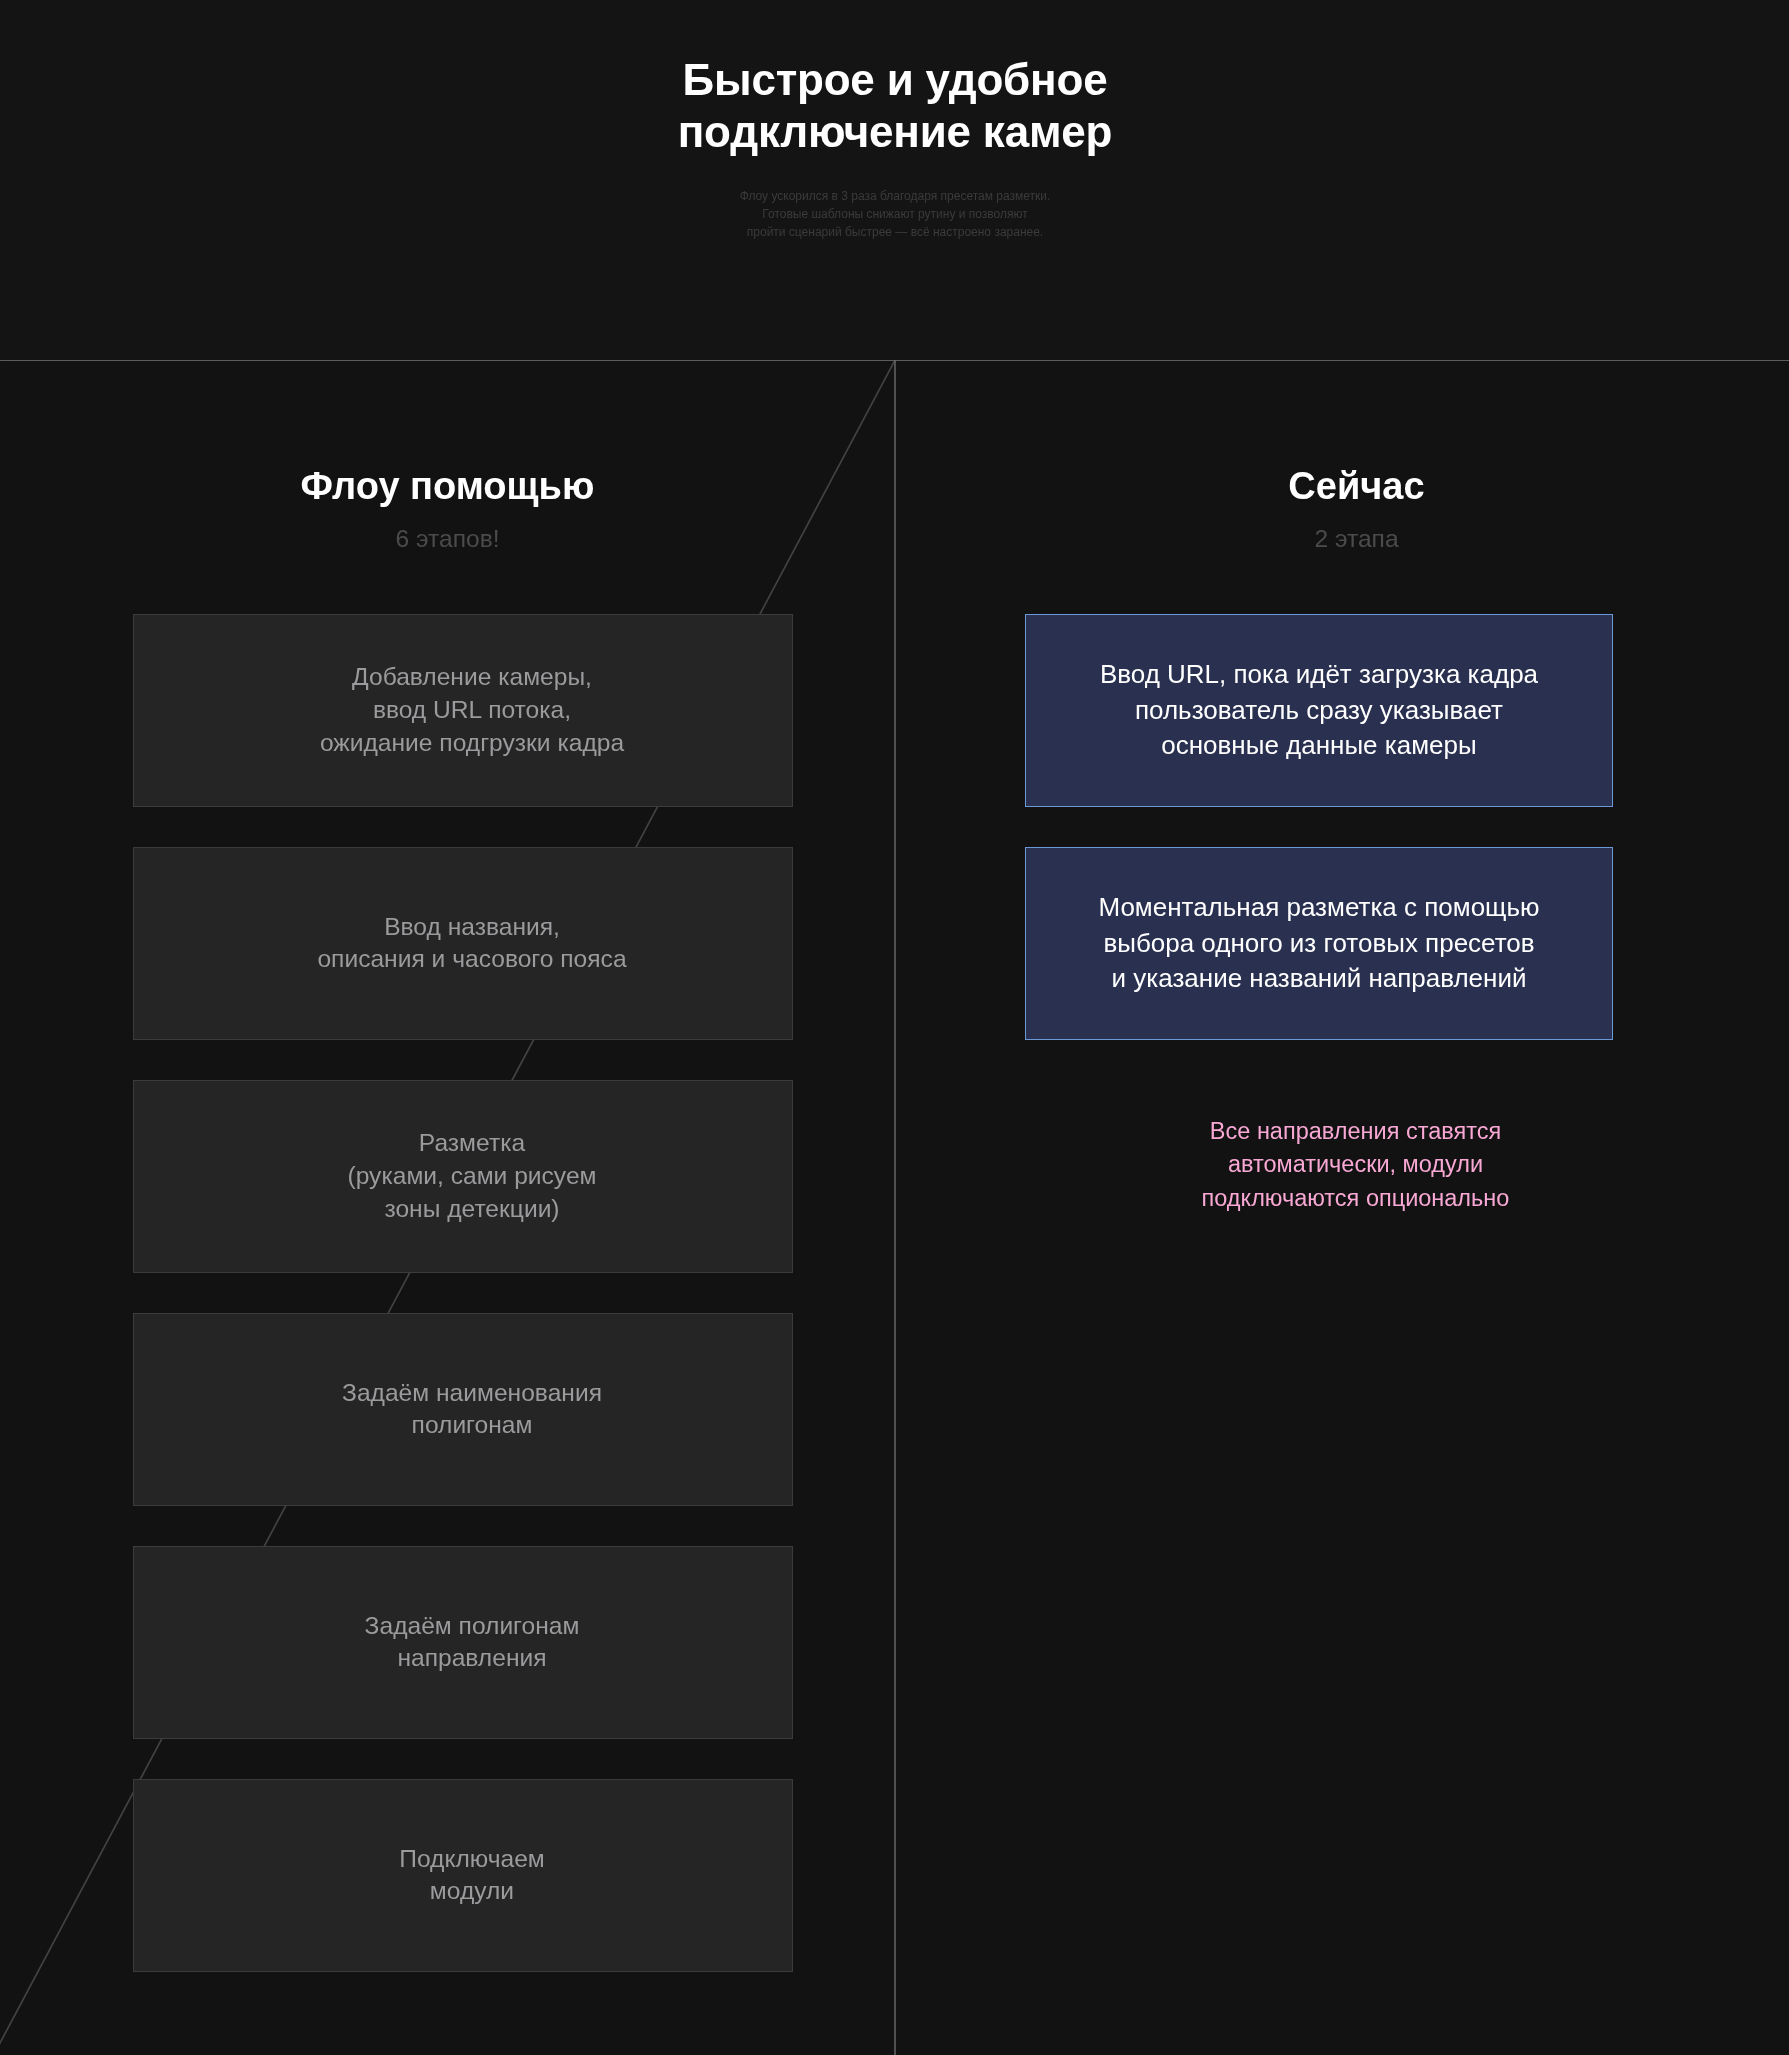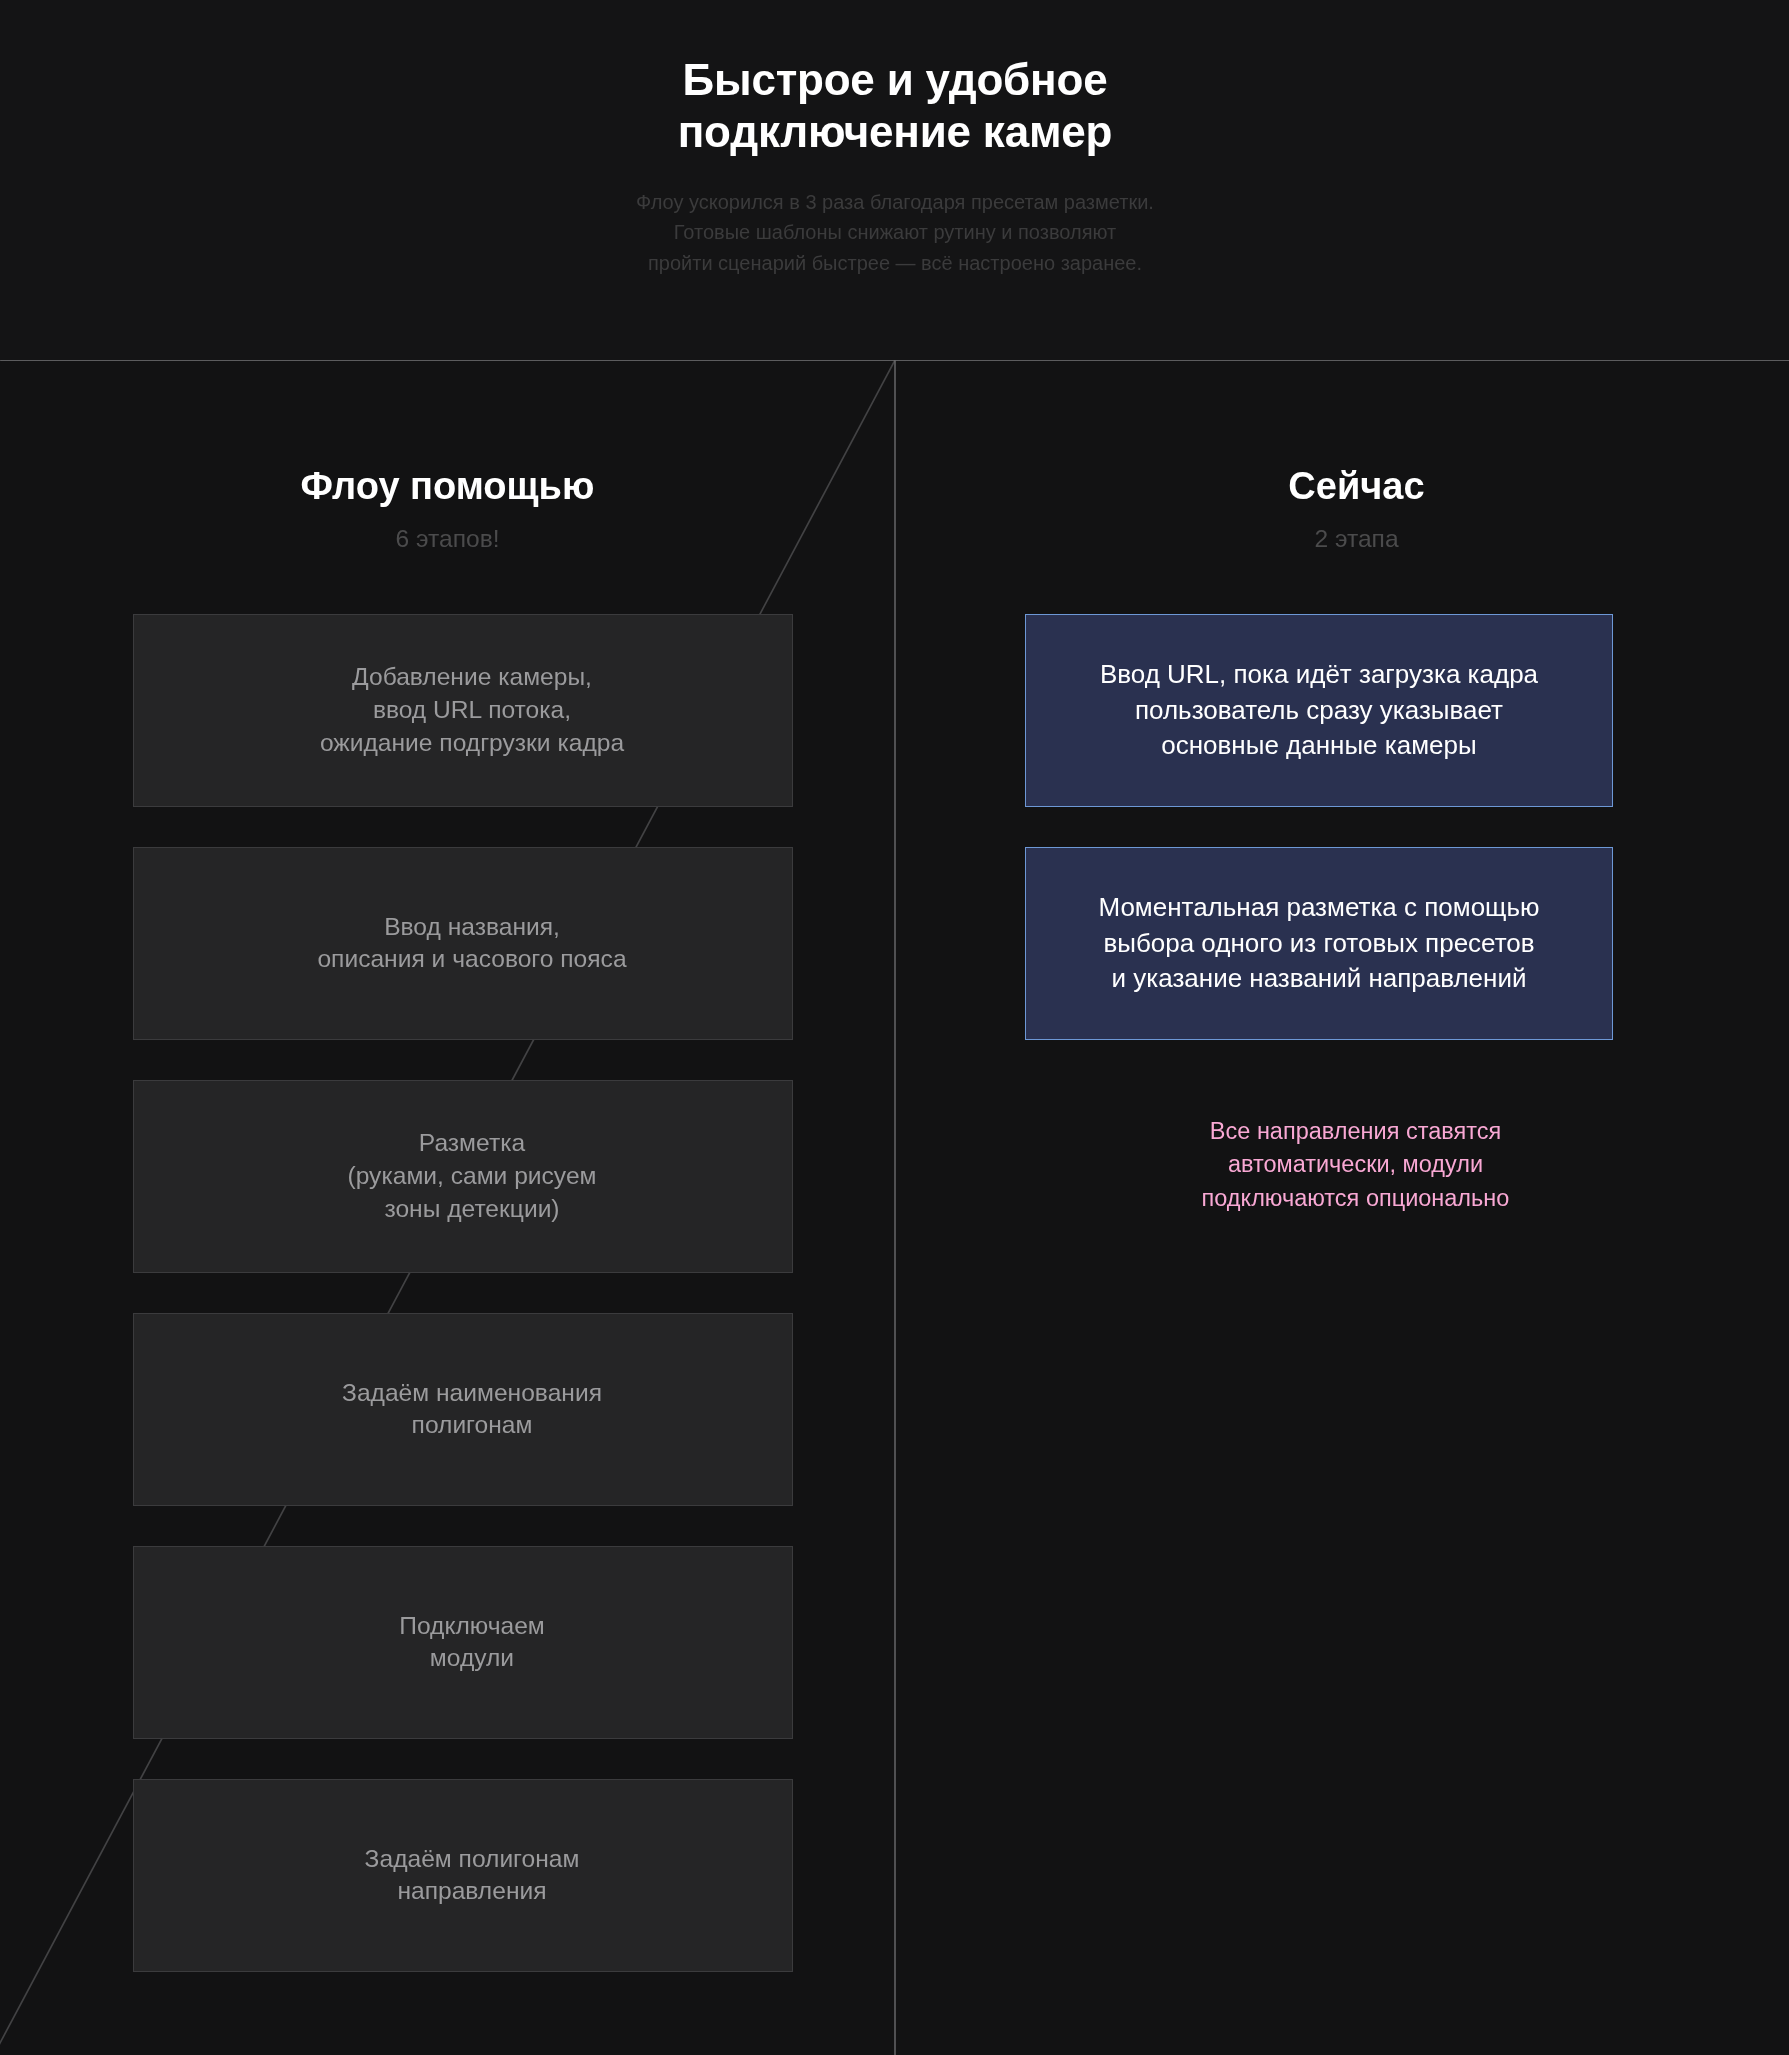--- a/index.html
+++ b/index.html
@@ -47,21 +47,21 @@
     color: #ffffff;
     font-size: 44px;
     line-height: 1.18;
     font-weight: 700;
     letter-spacing: -0.2px;
     white-space: pre-line;
   }
   .page-subtitle {
     margin-top: 29px;
     color: #3b3b3c;
-    font-size: 20px;
+    font-size: 12px;
     line-height: 1.52;
     font-weight: 400;
     white-space: pre-line;
   }
 
   
   .body-area {
     position:absolute;
     left:0; top:360px;
     width:1790px;
@@ -200,26 +200,26 @@
         <div class="step-card">
           <span class="step-text">Разметка
 (руками, сами рисуем
 зоны детекции)</span>
         </div>
         <div class="step-card">
           <span class="step-text">Задаём наименования
 полигонам</span>
         </div>
         <div class="step-card">
+          <span class="step-text">Задаём полигонам
+направления</span>
+        </div>
+        <div class="step-card">
           <span class="step-text">Подключаем
 модули</span>
-        </div>
-        <div class="step-card">
-          <span class="step-text">Задаём полигонам
-направления</span>
         </div>
       </div>
     </section>
 
     <section class="column col-right">
       <div class="col-head">
         <h2 class="col-title">Сейчас</h2>
         <div class="col-count">2 этапа</div>
       </div>
 

